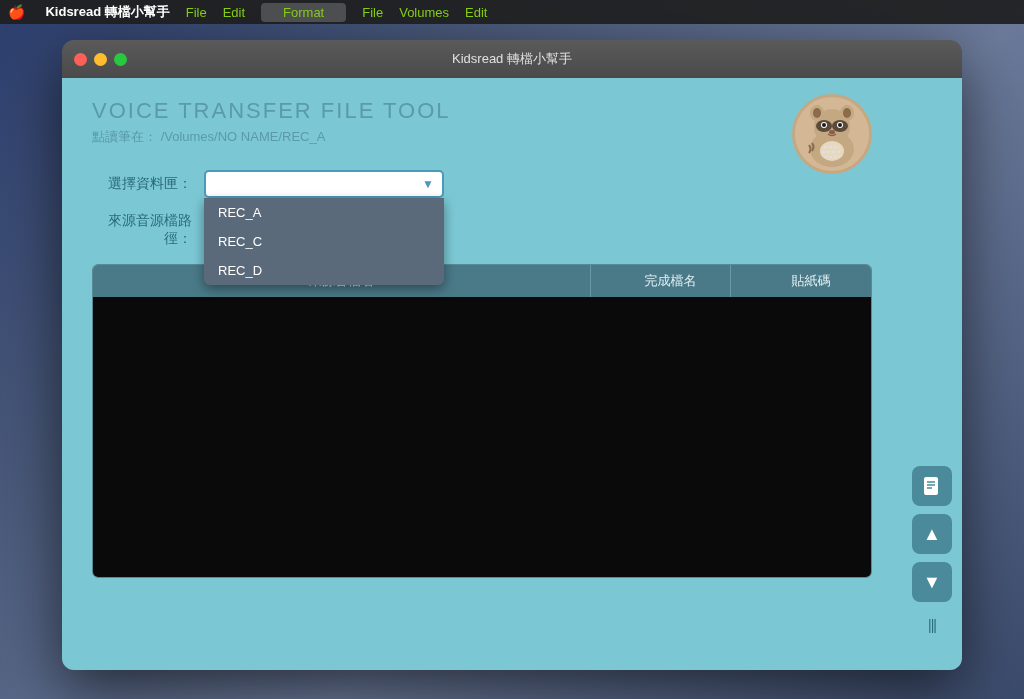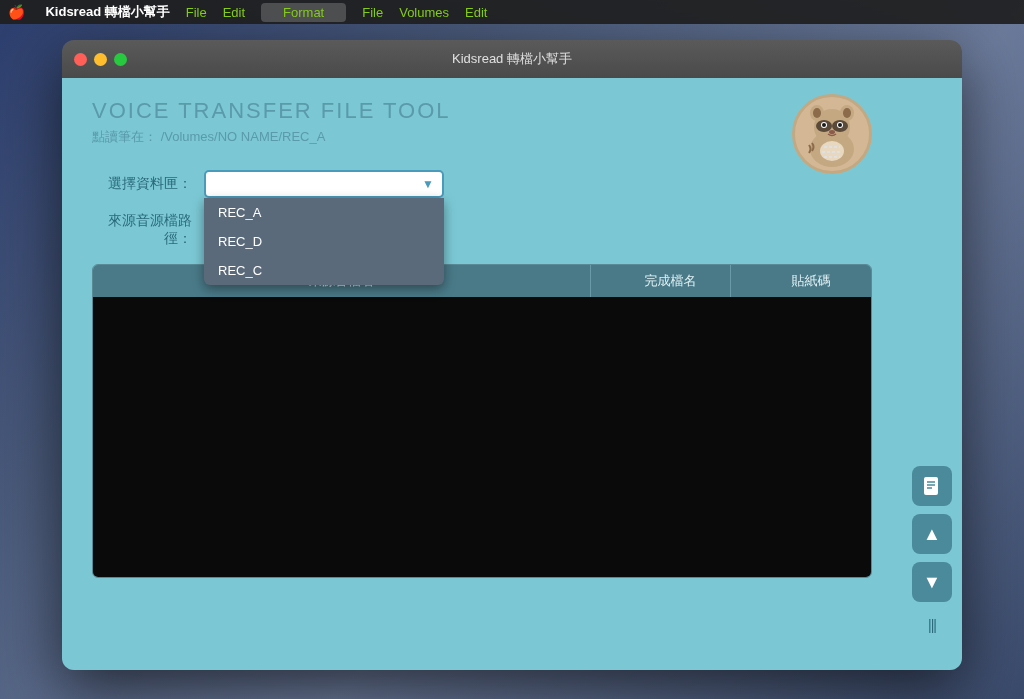--- a/index.html
+++ b/index.html
@@ -358,22 +358,22 @@
 
           <div class="form-row">
             <span class="form-label">選擇資料匣：</span>
             <div class="dropdown-container">
               <div class="dropdown-trigger">
                 <span></span>
                 <span class="dropdown-arrow">▼</span>
               </div>
               <div class="dropdown-menu">
                 <div class="dropdown-option">REC_A</div>
+                <div class="dropdown-option">REC_C</div>
                 <div class="dropdown-option">REC_D</div>
-                <div class="dropdown-option">REC_C</div>
               </div>
             </div>
           </div>
 
           <div class="form-row" style="">
             <span class="form-label">來源音源檔路徑：</span>
             <span class="source-path-value"></span>
           </div>
 
         </div>

